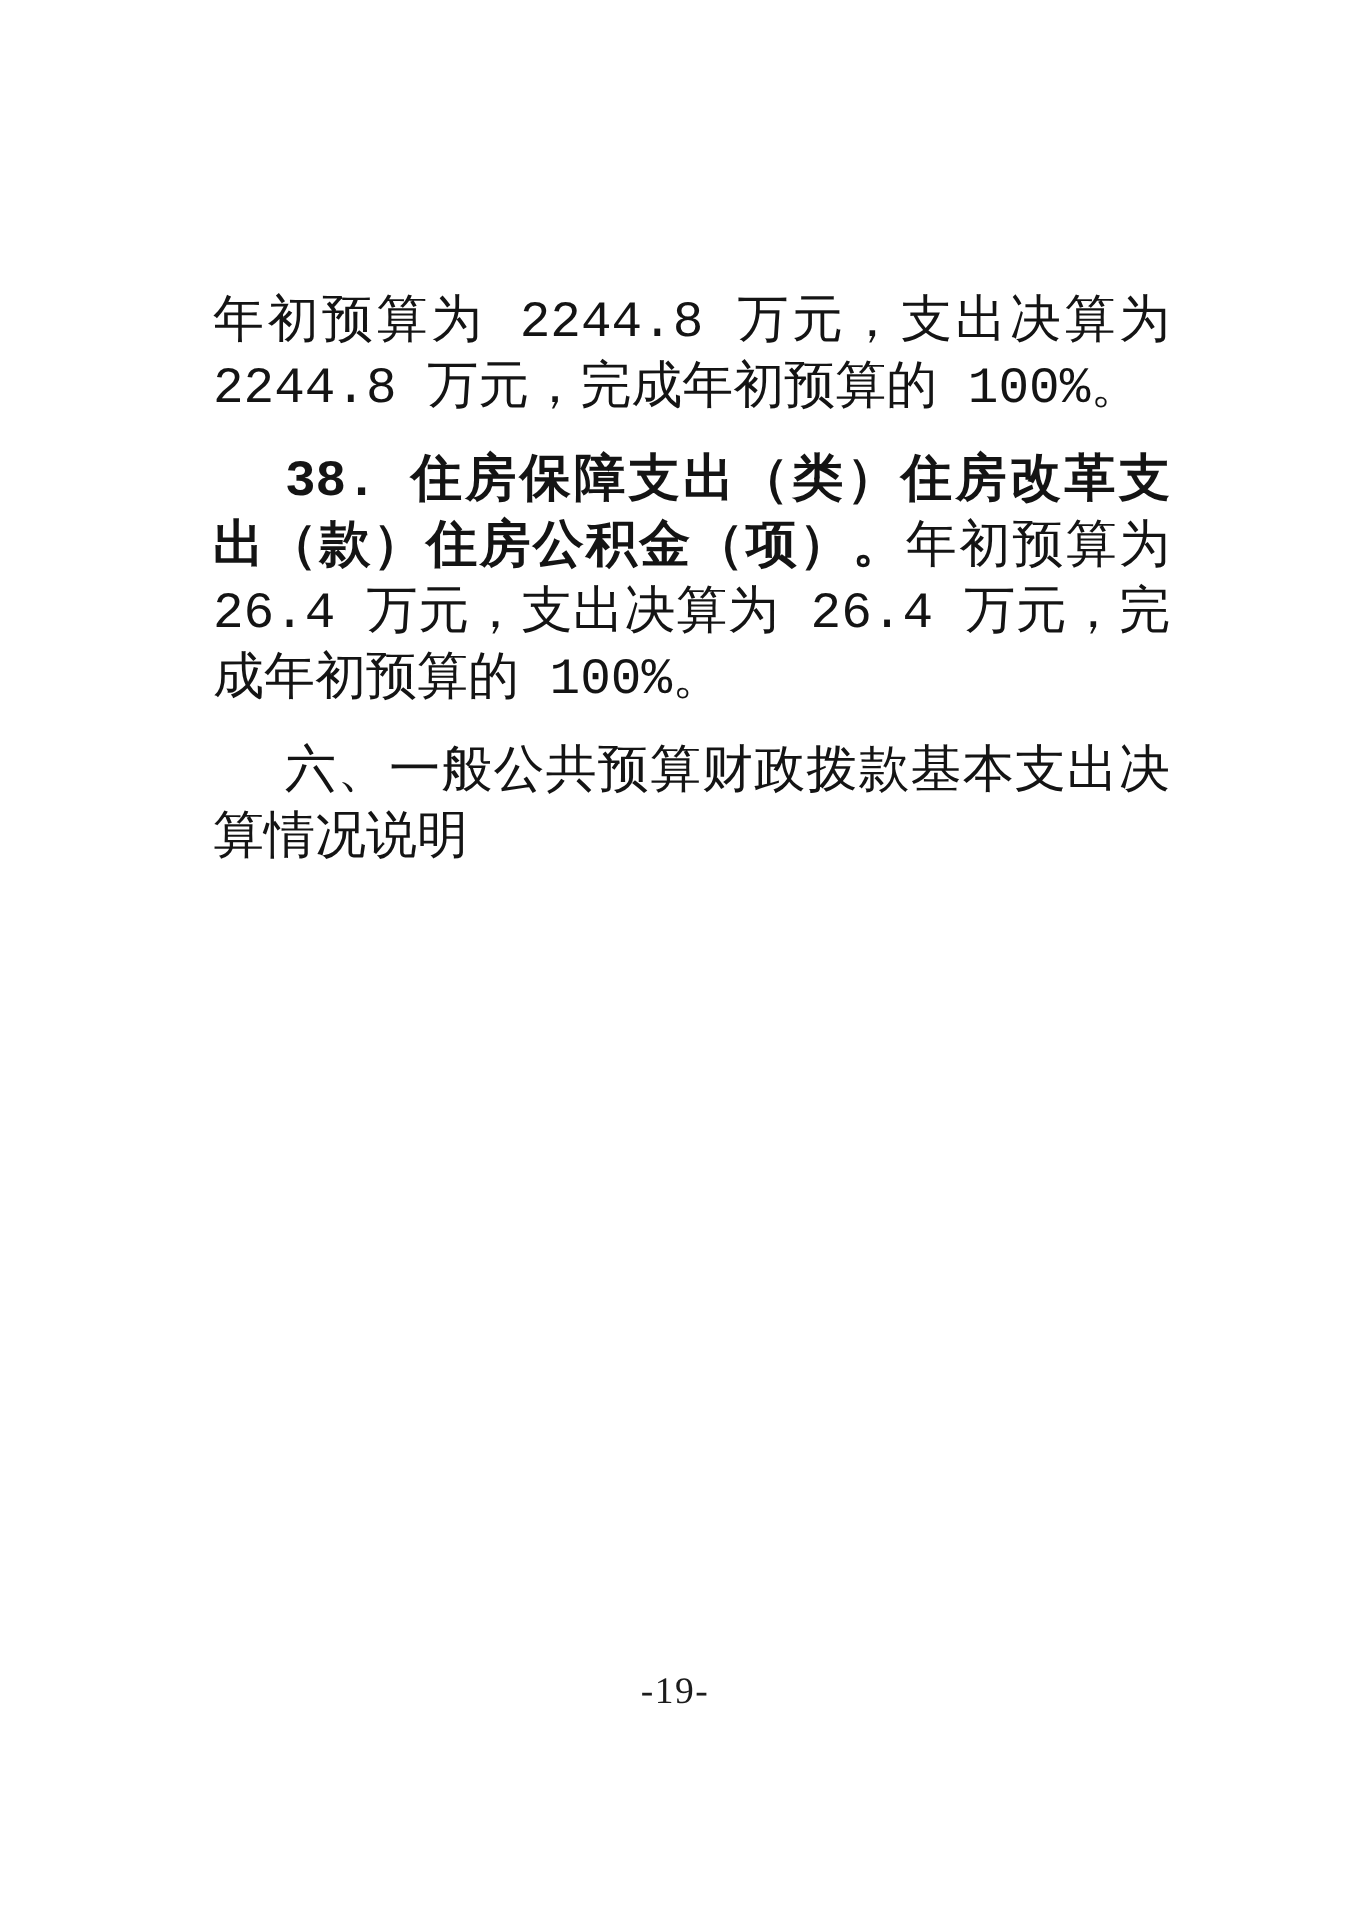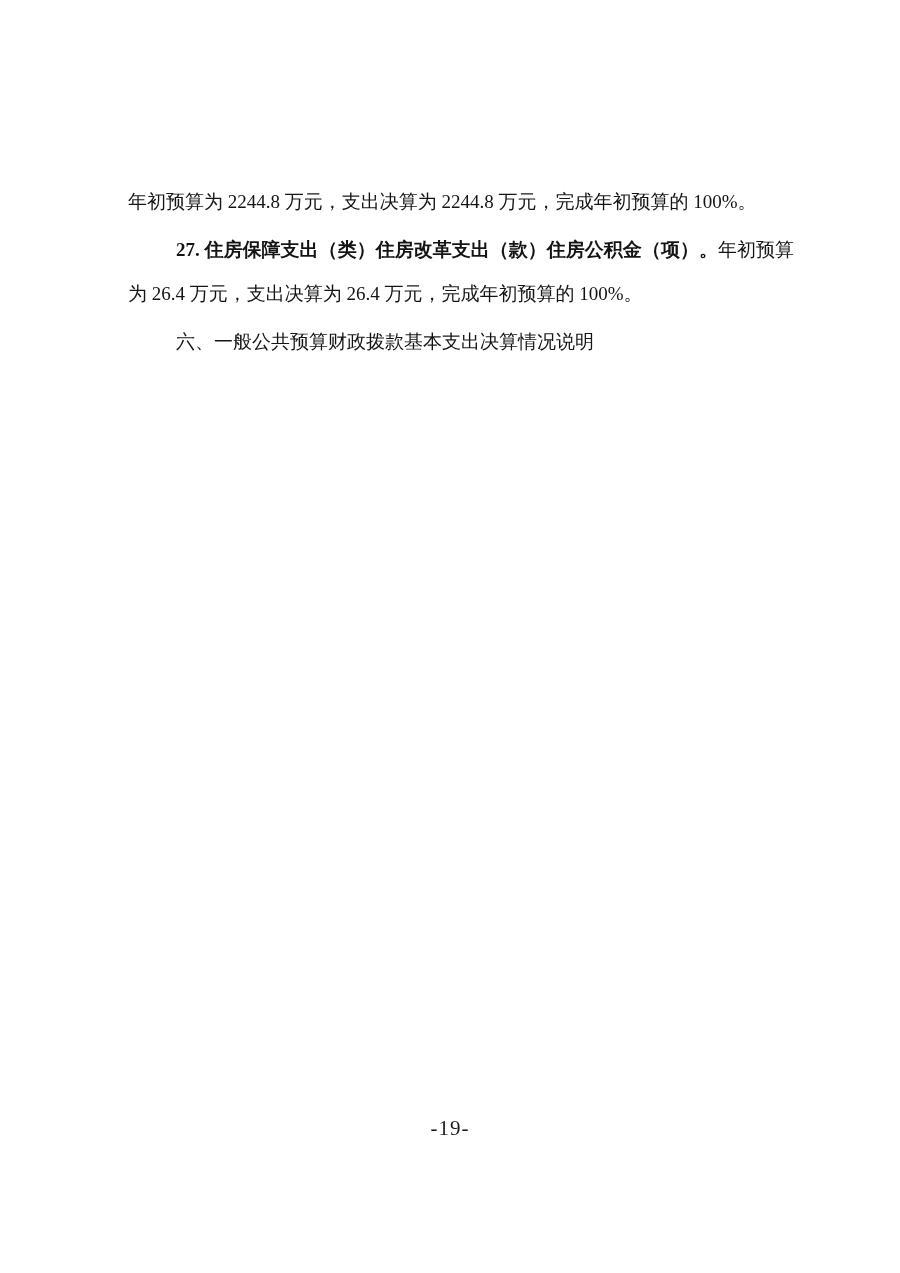--- a/index.html
+++ b/index.html
@@ -16,49 +16,50 @@
     font-family: "Liberation Serif", "DejaVu Serif", serif;
     overflow: hidden;
   }
   .content {
     position: absolute;
     left: 124px;
     top: 176px;
     width: 674px;
   }
   .para {
-    margin: 4px;
+    margin: 18px;
     padding: 0;
-    font-size: 19px;
+    font-size: 34px;
     line-height: 44px;
     text-align: justify;
     text-justify: inter-ideograph;
     word-break: break-all;
+    font-family: Liberation Mono, monospace;
   }
   .para.indent {
     text-indent: 48px;
   }
   .seg-bold {
     font-weight: bold;
   }
   .page-number {
     position: absolute;
     top: 1112px;
     left: 0;
     width: 900px;
     text-align: center;
-    font-size: 21px;
+    font-size: 25px;
     line-height: 32px;
     color: #1c1c1c;
     letter-spacing: 1px;
   }
 </style>
 </head>
 <body>
 
 <div class="page">
   <div class="content">
       <p class="para"><span>年初预算为 2244.8 万元，支出决算为 2244.8 万元，完成年初预算的 100%。</span></p>
-      <p class="para indent"><span class="seg-bold">27. 住房保障支出（类）住房改革支出（款）住房公积金（项）。</span><span>年初预算为 26.4 万元，支出决算为 26.4 万元，完成年初预算的 100%。</span></p>
+      <p class="para indent"><span class="seg-bold">38. 住房保障支出（类）住房改革支出（款）住房公积金（项）。</span><span>年初预算为 26.4 万元，支出决算为 26.4 万元，完成年初预算的 100%。</span></p>
       <p class="para indent"><span>六、一般公共预算财政拨款基本支出决算情况说明</span></p>
     </div>
   <div class="page-number">-19-</div>
 </div>
 
 </body></html>

